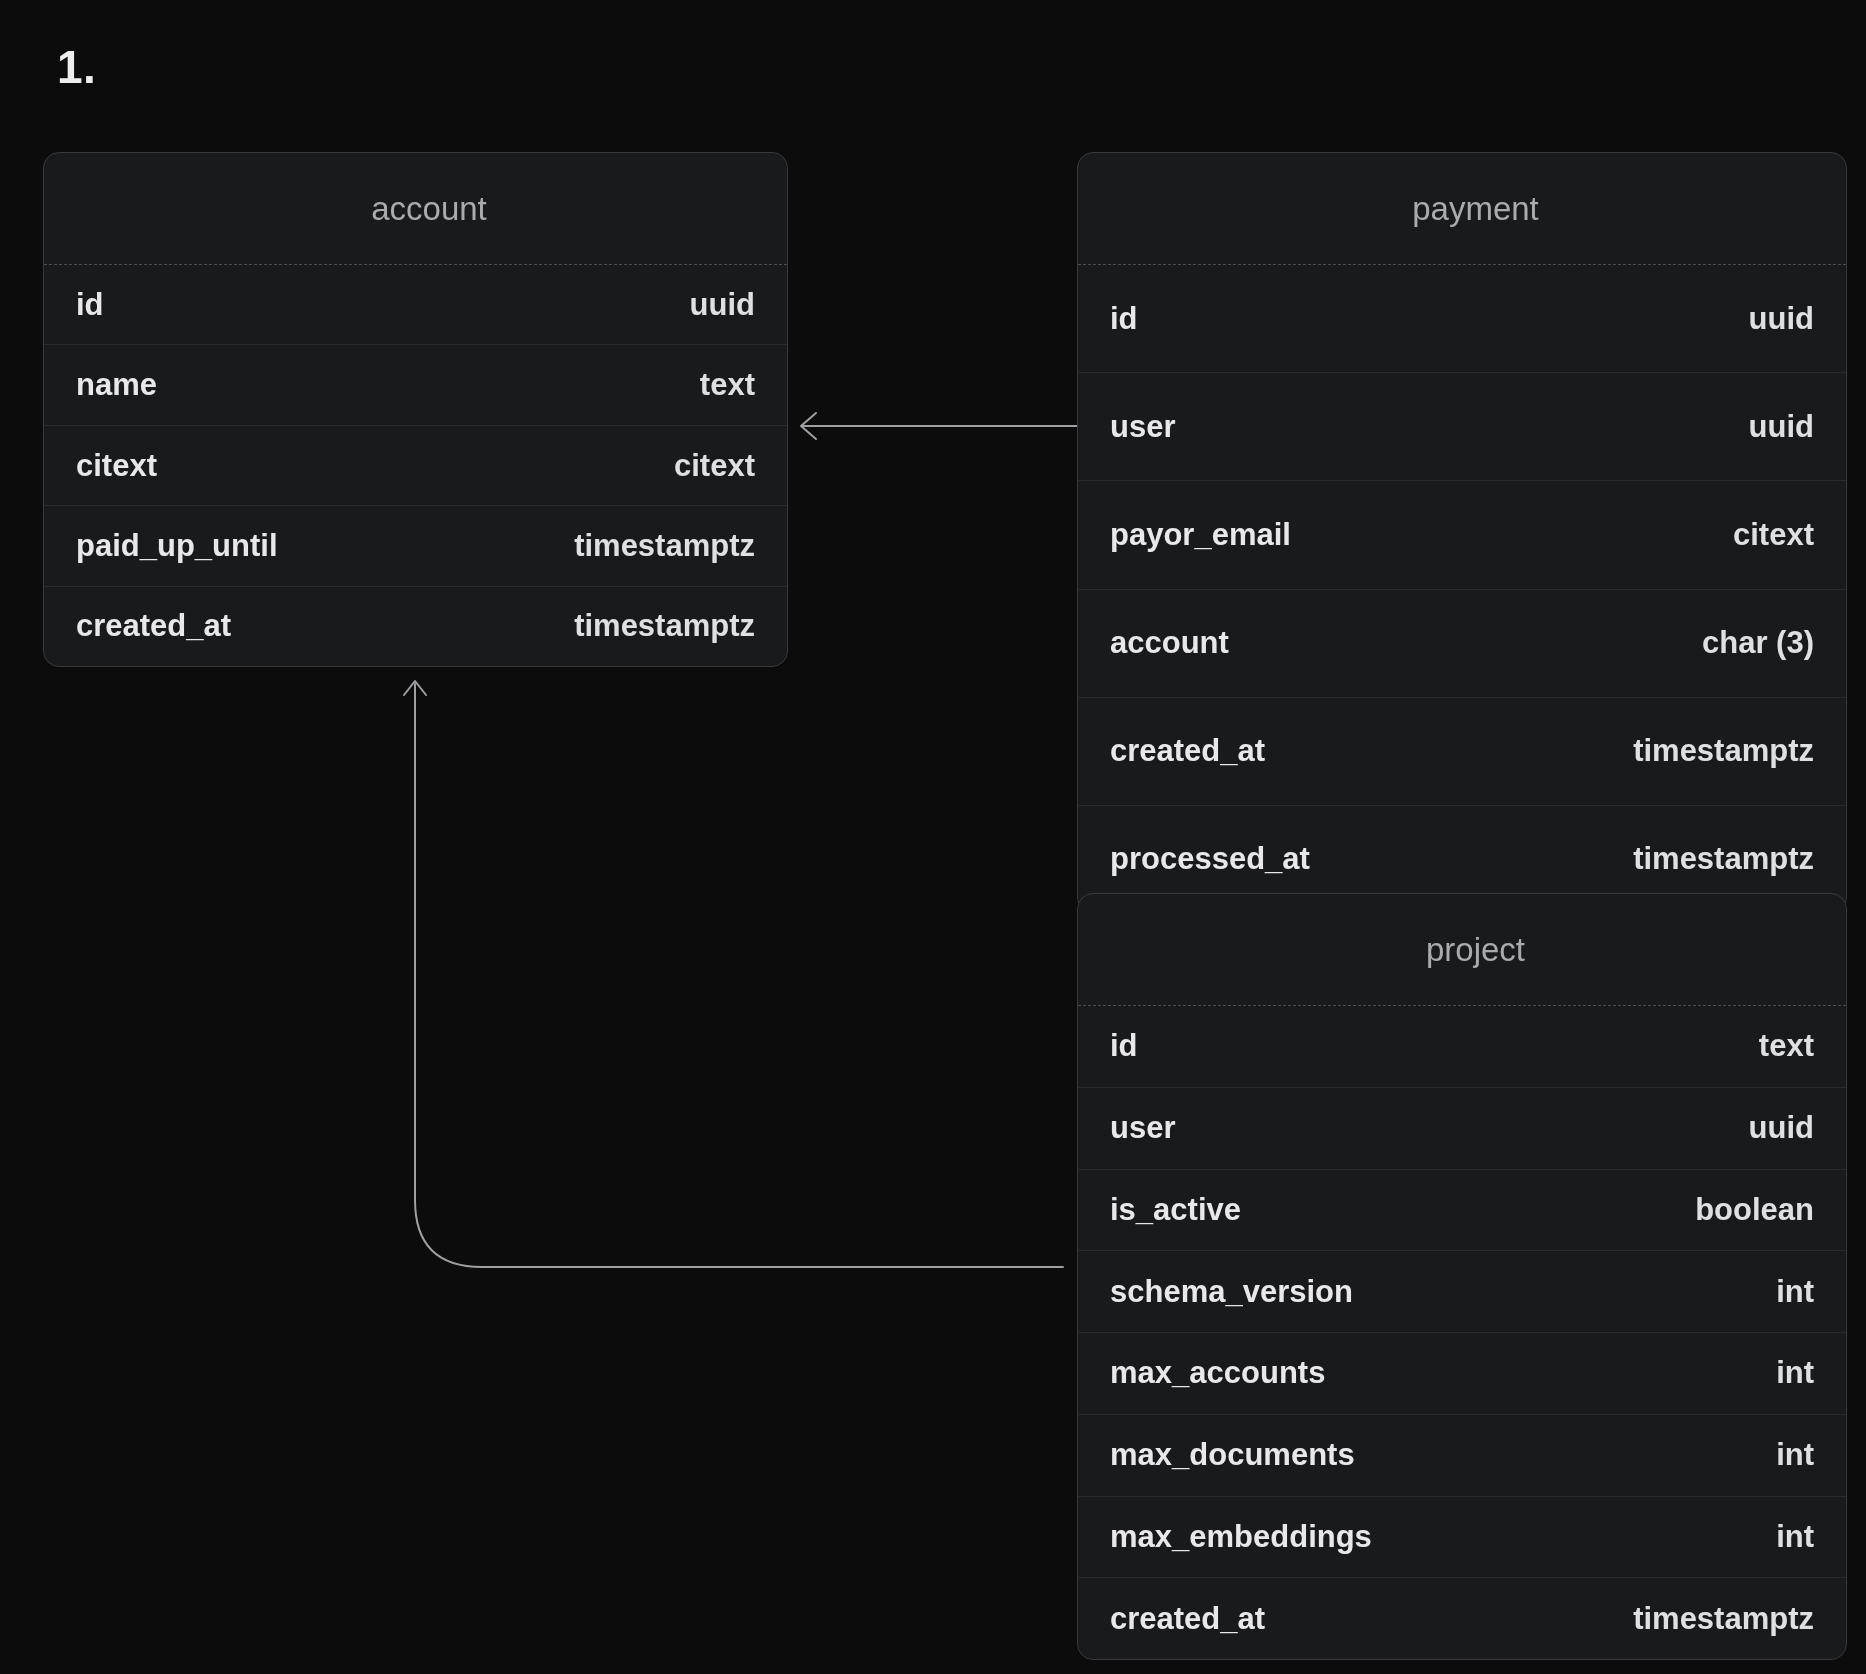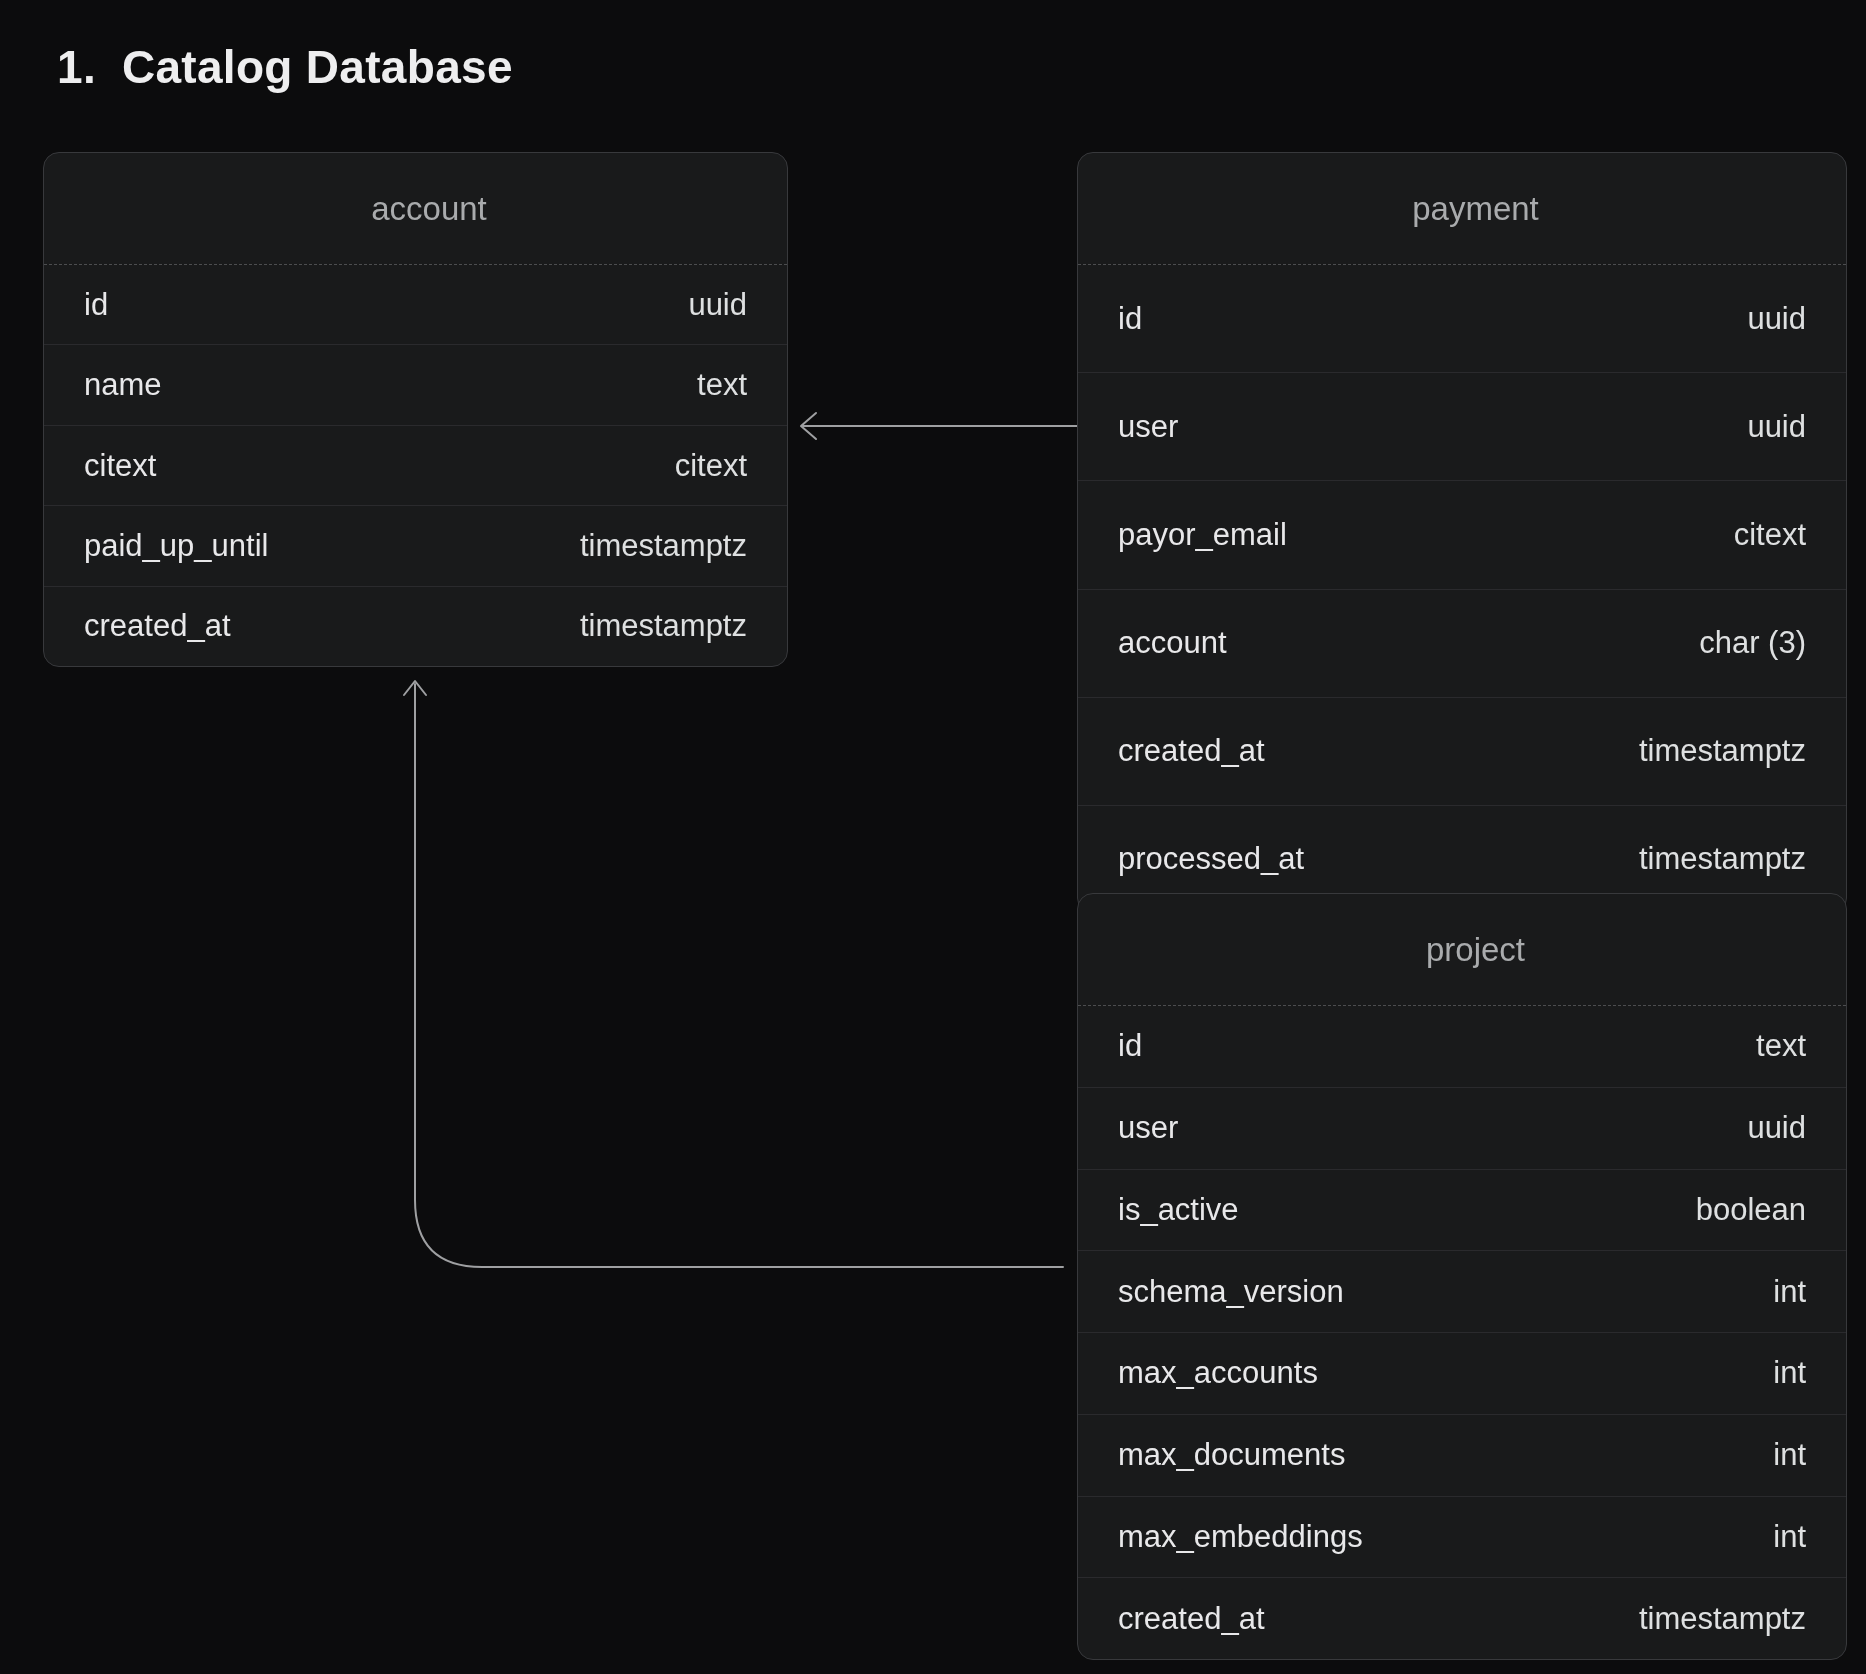--- a/index.html
+++ b/index.html
@@ -39,35 +39,35 @@
     flex:0 0 112px;
     display:flex;align-items:center;justify-content:center;
     font-size:33px;color:var(--thead);
     border-bottom:1px dashed var(--dash);
     box-sizing:border-box;
     padding-left:27px;
   }
   .tbody{flex:1;display:flex;flex-direction:column;}
   .row{
     flex:1;display:flex;align-items:center;justify-content:space-between;
-    padding:0 40px;font-size:31px;
+    padding:0 32px;font-size:31px;
     border-bottom:1px solid var(--divider);
+    font-weight:bold;
   }
   .row:last-child{border-bottom:none;}
   .fname{color:var(--fname);}
   .ftype{color:var(--ftype);}
 </style>
 </head>
 <body>
 
 <div class="canvas">
 
   <div class="diagram-title">
     <span>1.</span>
-    <span>Catalog Database</span>
   </div>
 
   <svg class="edge-layer" width="1866" height="1674" viewBox="0 0 1866 1674">
     <g>
       <line x1="1077" y1="426" x2="803" y2="426"></line>
       <polyline points="816,413 801,426 816,439"></polyline>
     </g>
     <g>
       <path d="M 1063 1267 L 482 1267 Q 415 1267 415 1200 L 415 684"></path>
       <polyline points="404,695 415,681 426,695"></polyline>

